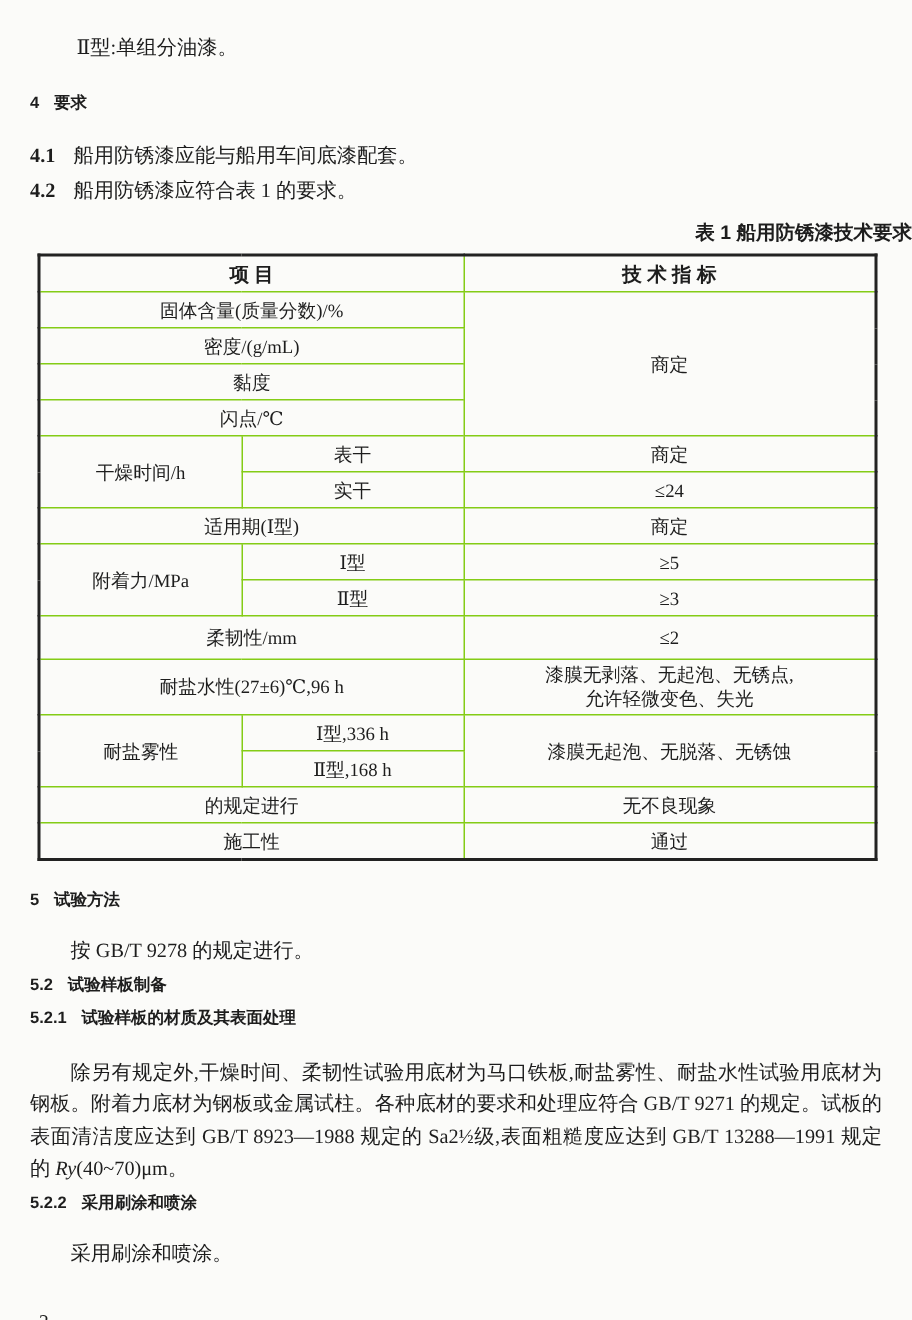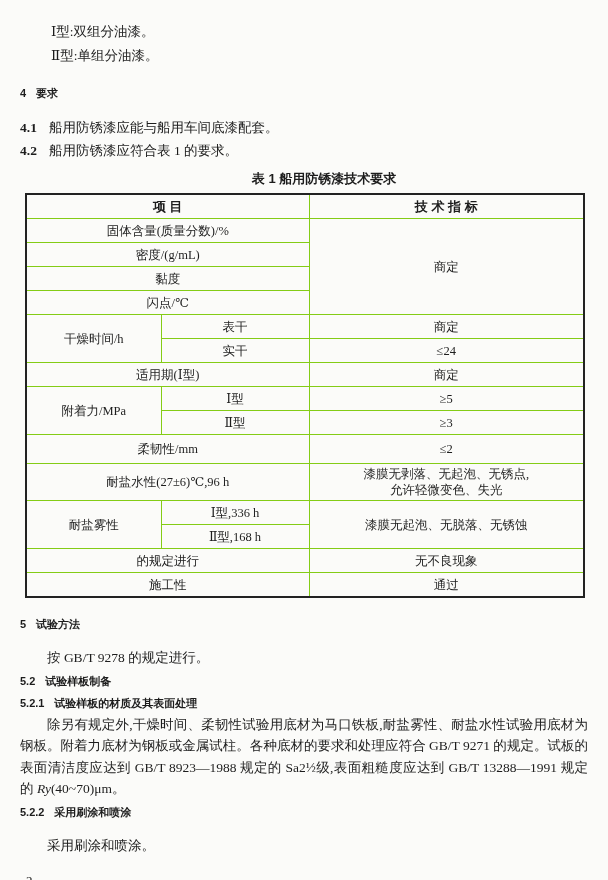--- a/index.html
+++ b/index.html
@@ -38,21 +38,21 @@
   .clause { margin: 0 20px 0 20px; line-height: 23px; }
   .clause .cnum {
     font-family: Liberation Serif, serif;
     font-weight: bold;
     margin-right: 0.9em;
   }
   .mt14 { margin-top: 14px; }
 
   .tbl-caption {
     margin-top: 8px;
-    text-align: center;
+    text-align: right;
     font-family: "Liberation Sans", "DejaVu Sans", sans-serif;
     font-weight: bold;
     font-size: 13px;
     margin-left: 40px;
   }
 
   table.spec {
     border-collapse: collapse;
     table-layout: fixed;
     width: 558px;
@@ -94,21 +94,20 @@
     font-size: 13px;
   }
 </style>
 </head>
 <body>
 
 <div class="doc">
 
 
   <div class="intro">
-    <div>Ⅰ型:双组分油漆。</div>
     <div>Ⅱ型:单组分油漆。</div>
   </div>
 
   <div class="h-sec" style="margin-top:16px;">
     <span class="hnum">4</span><span>要求</span>
   </div>
 
   <div class="clause mt14">
     <span class="cnum">4.1</span><span>船用防锈漆应能与船用车间底漆配套。</span>
   </div>
@@ -200,21 +199,21 @@
 
   <div class="body-line">按 GB/T 9278 的规定进行。</div>
 
   <div class="h-sec" style="margin-top:3px;">
     <span class="hnum">5.2</span><span>试验样板制备</span>
   </div>
 
   <div class="h-sec" style="margin-top:4px;">
     <span class="hnum">5.2.1</span><span>试验样板的材质及其表面处理</span>
   </div>
-  <div class="body-p" style="margin-top:2px;font-family:Liberation Serif, serif;">
+  <div class="body-p" style="margin-top:16px;font-family:Liberation Serif, serif;">
     <span>除另有规定外,干燥时间、柔韧性试验用底材为马口铁板,耐盐雾性、耐盐水性试验用底材为钢板。附着力底材为钢板或金属试柱。各种底材的要求和处理应符合 GB/T 9271 的规定。试板的表面清洁度应达到 GB/T 8923—1988 规定的 Sa2½级,表面粗糙度应达到 GB/T 13288—1991 规定的 </span><span class="ry">Ry</span><span>(40~70)μm。</span>
   </div>
 
   <div class="h-sec" style="margin-top:3px;">
     <span class="hnum">5.2.2</span><span>采用刷涂和喷涂</span>
   </div>
   <div class="body-line">采用刷涂和喷涂。</div>
 
   <div class="page-number">2</div>
 

